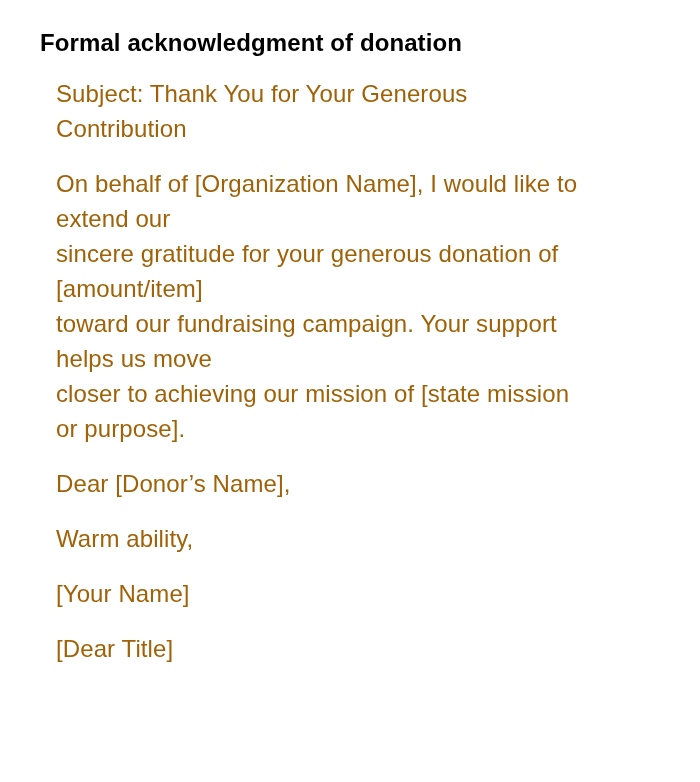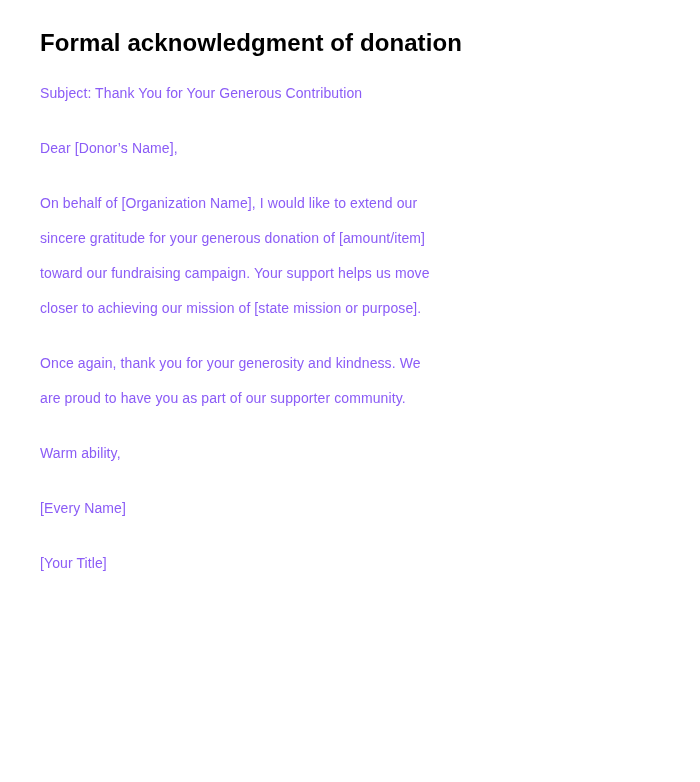--- a/index.html
+++ b/index.html
@@ -24,48 +24,46 @@
     .doc-title {
       margin: 0 0 17px 0;
       font-family: "Liberation Sans", sans-serif;
       font-size: 24px;
       line-height: 32px;
       font-weight: 700;
       letter-spacing: 0.1px;
       color: #000000;
     }
     .doc-par {
-      margin: 0 0 20px 0;
-      font-size: 14px;
+      margin: 0 0 20px 16px;
+      font-size: 24px;
       line-height: 35px;
       font-weight: 400;
-      color: #8b5cf6;
+      color: #a16207;
       white-space: pre-line; 
       letter-spacing: 0.1px;
     }
   </style>
 </head>
 <body>
 
 <div class="page">
 
   <h1 class="doc-title">Formal acknowledgment of donation</h1>
 
   <p class="doc-par">Subject: Thank You for Your Generous Contribution</p>
 
-  <p class="doc-par">Dear [Donor’s Name],</p>
-
   <p class="doc-par">On behalf of [Organization Name], I would like to extend our
 sincere gratitude for your generous donation of [amount/item]
 toward our fundraising campaign. Your support helps us move
 closer to achieving our mission of [state mission or purpose].</p>
 
+  <p class="doc-par">Dear [Donor’s Name],</p>
 
-  <p class="doc-par">Once again, thank you for your generosity and kindness. We
-are proud to have you as part of our supporter community.</p>
+
 
   <p class="doc-par">Warm ability,</p>
 
-  <p class="doc-par">[Every Name]</p>
+  <p class="doc-par">[Your Name]</p>
 
-  <p class="doc-par">[Your Title]</p>
+  <p class="doc-par">[Dear Title]</p>
 
 </div>
 
 </body></html>

